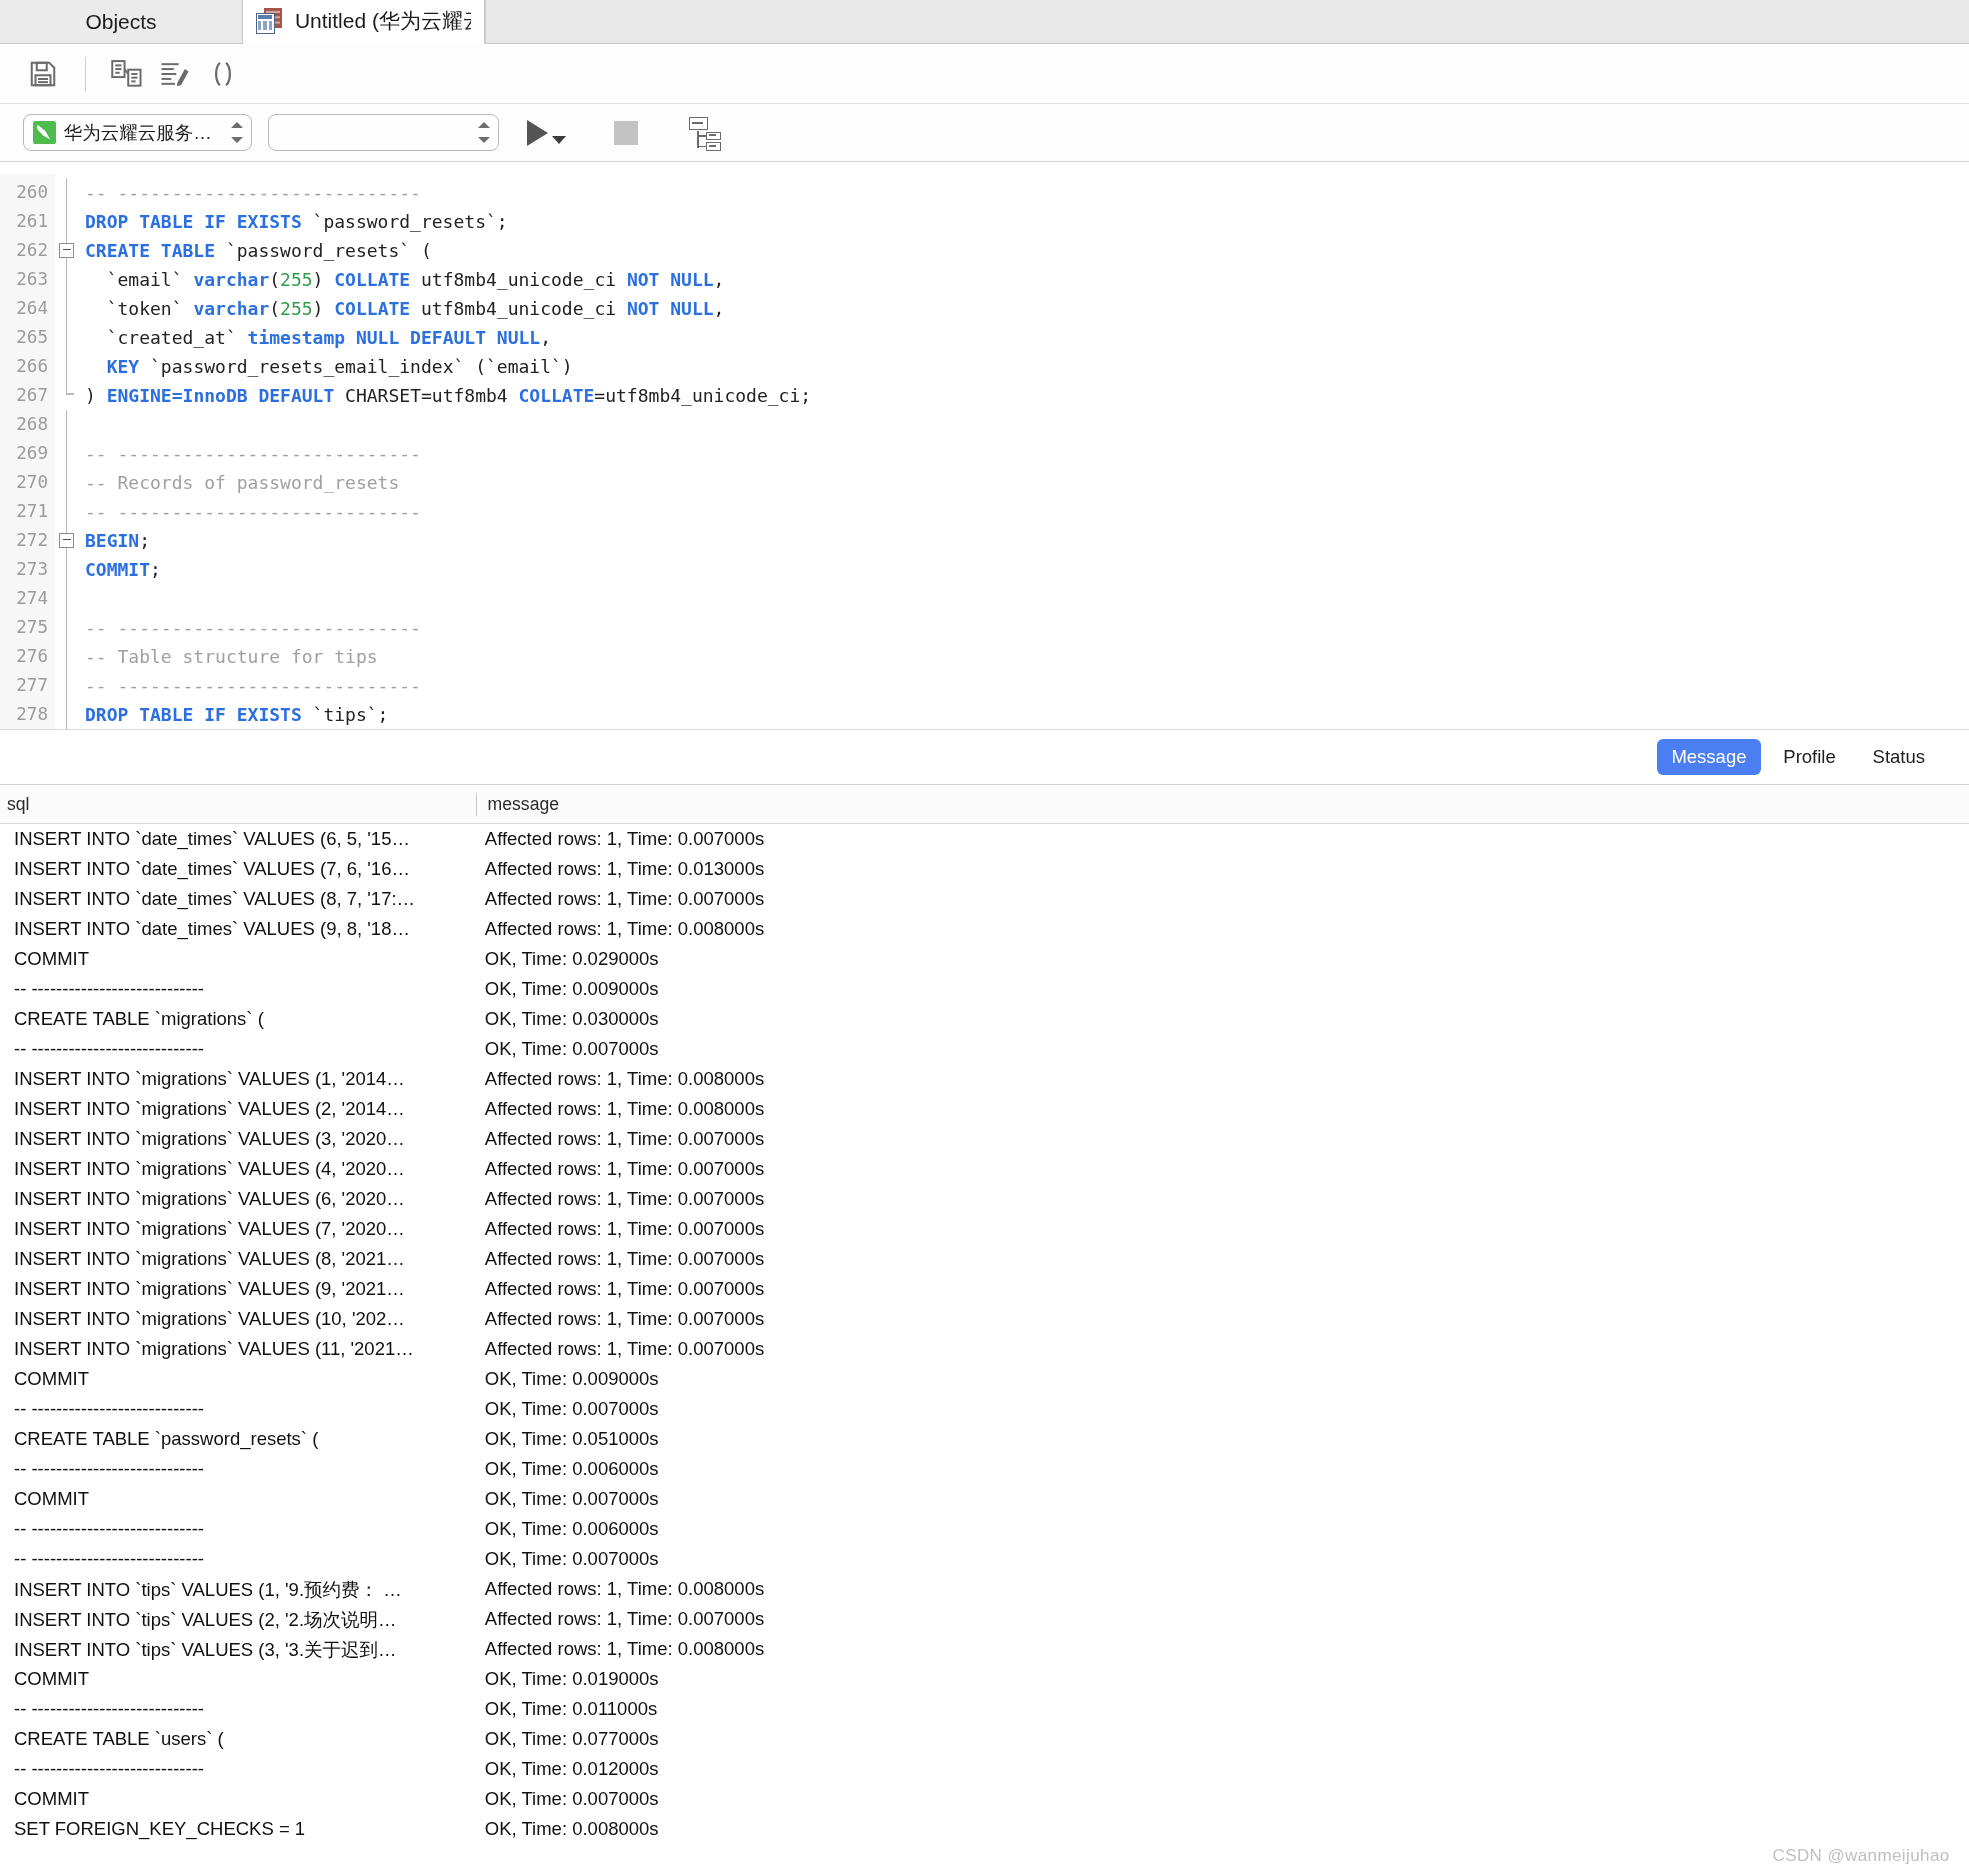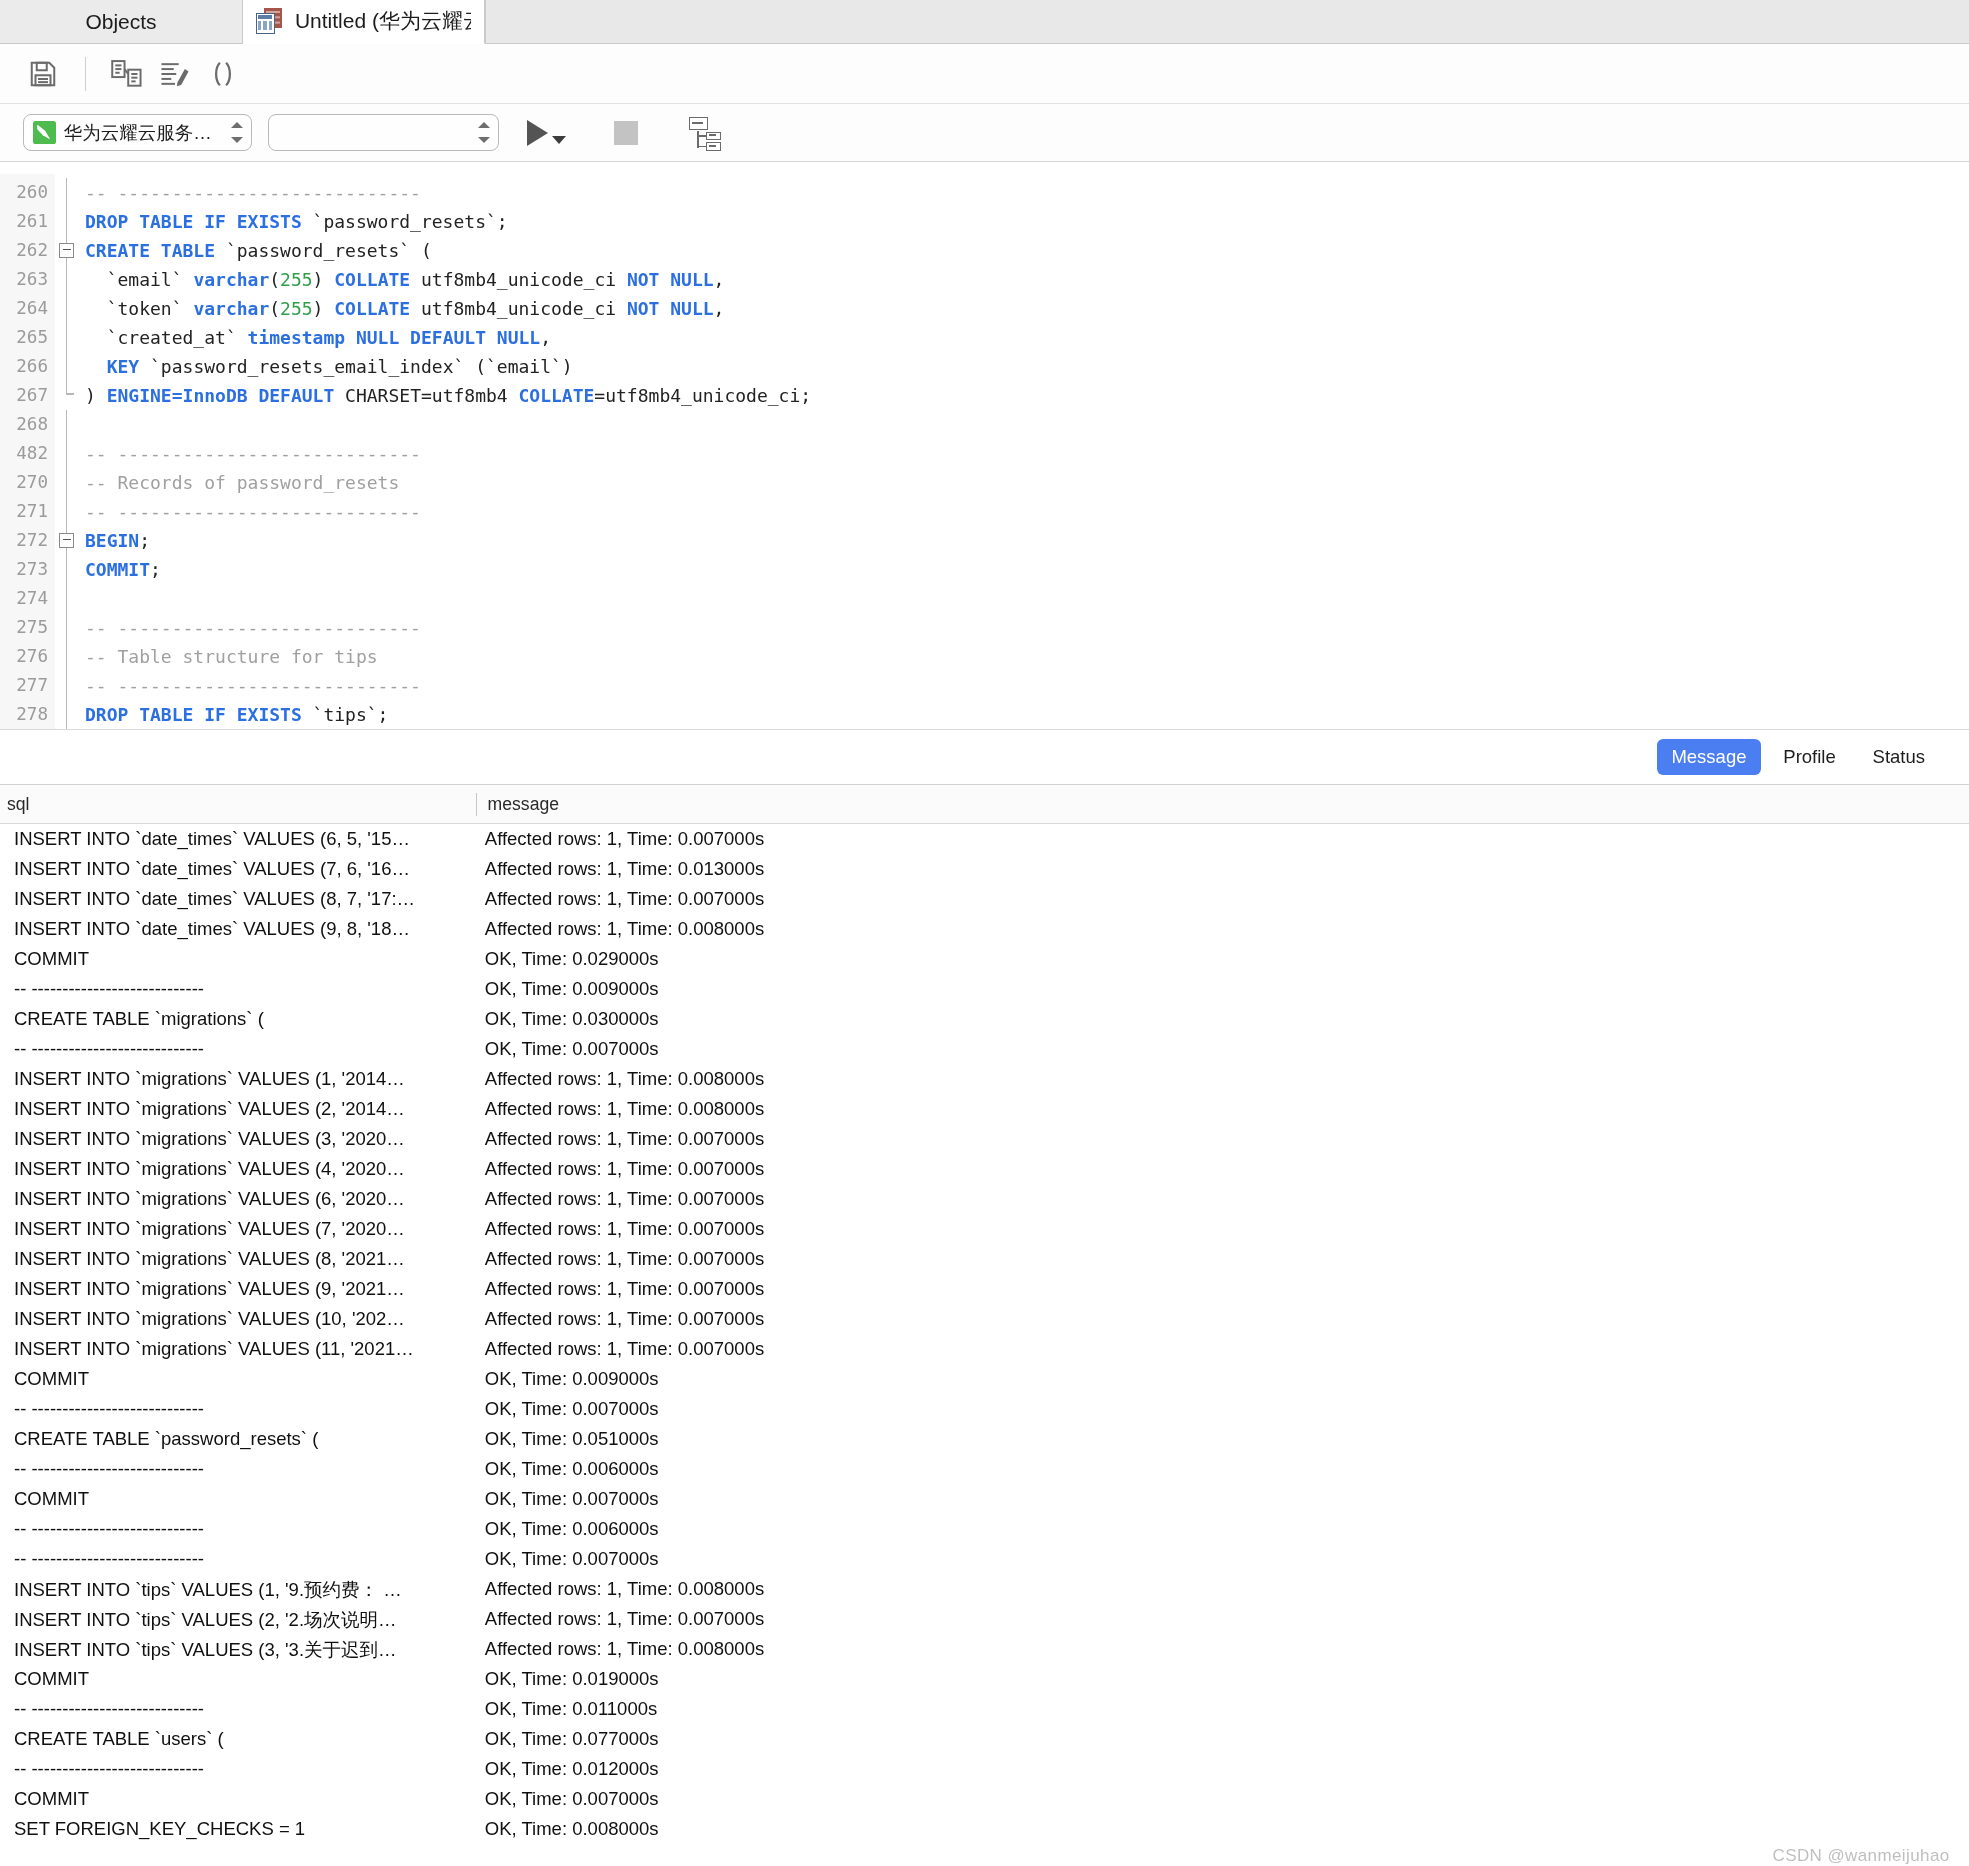--- a/index.html
+++ b/index.html
@@ -288,21 +288,21 @@
     <div class="gutter" id="gutter">
         <div class="gline">260</div>
         <div class="gline">261</div>
         <div class="gline">262</div>
         <div class="gline">263</div>
         <div class="gline">264</div>
         <div class="gline">265</div>
         <div class="gline">266</div>
         <div class="gline">267</div>
         <div class="gline">268</div>
-        <div class="gline">482</div>
+        <div class="gline">269</div>
         <div class="gline">270</div>
         <div class="gline">271</div>
         <div class="gline">272</div>
         <div class="gline">273</div>
         <div class="gline">274</div>
         <div class="gline">275</div>
         <div class="gline">276</div>
         <div class="gline">277</div>
         <div class="gline">278</div>
         <div class="gline">279</div>

